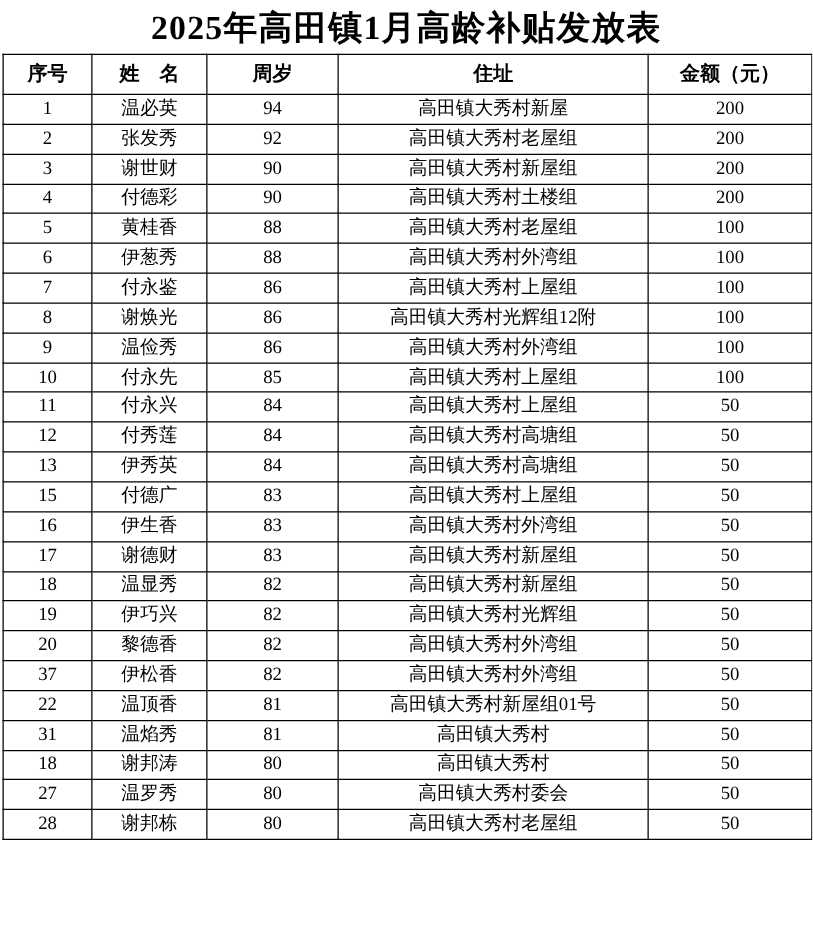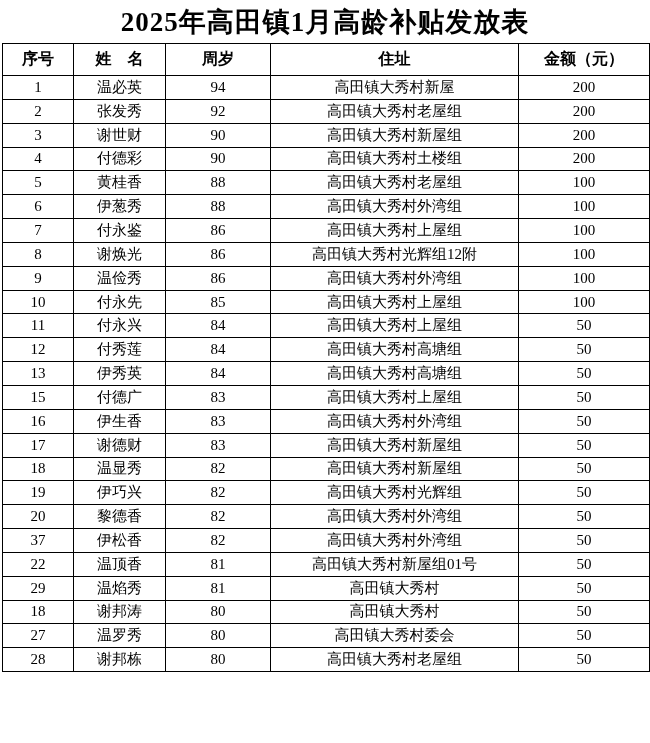--- a/index.html
+++ b/index.html
@@ -251,21 +251,21 @@
 
   <tr>
     <td>22</td>
     <td>温顶香</td>
     <td>81</td>
     <td>高田镇大秀村新屋组01号</td>
     <td>50</td>
   </tr>
 
   <tr>
-    <td>29</td>
+    <td>31</td>
     <td>温焰秀</td>
     <td>81</td>
     <td>高田镇大秀村</td>
     <td>50</td>
   </tr>
 
   <tr>
     <td>18</td>
     <td>谢邦涛</td>
     <td>80</td>

